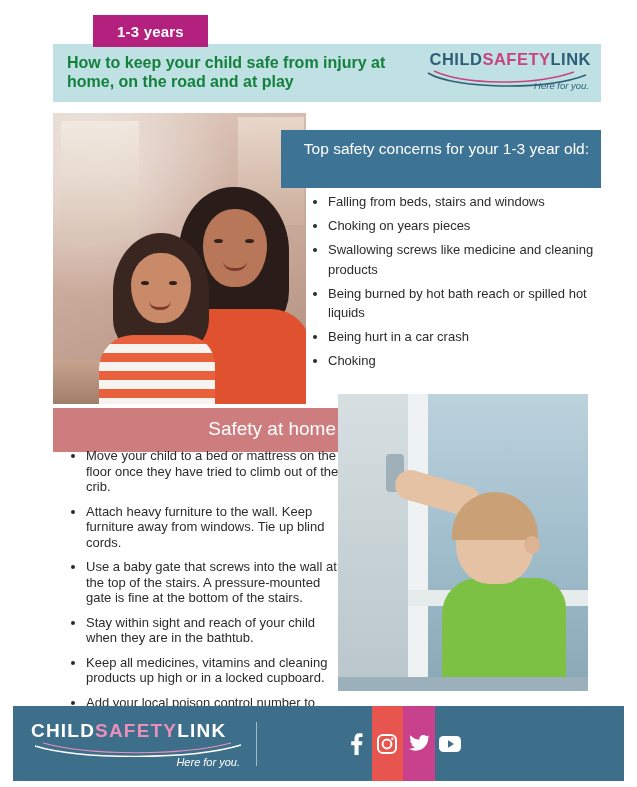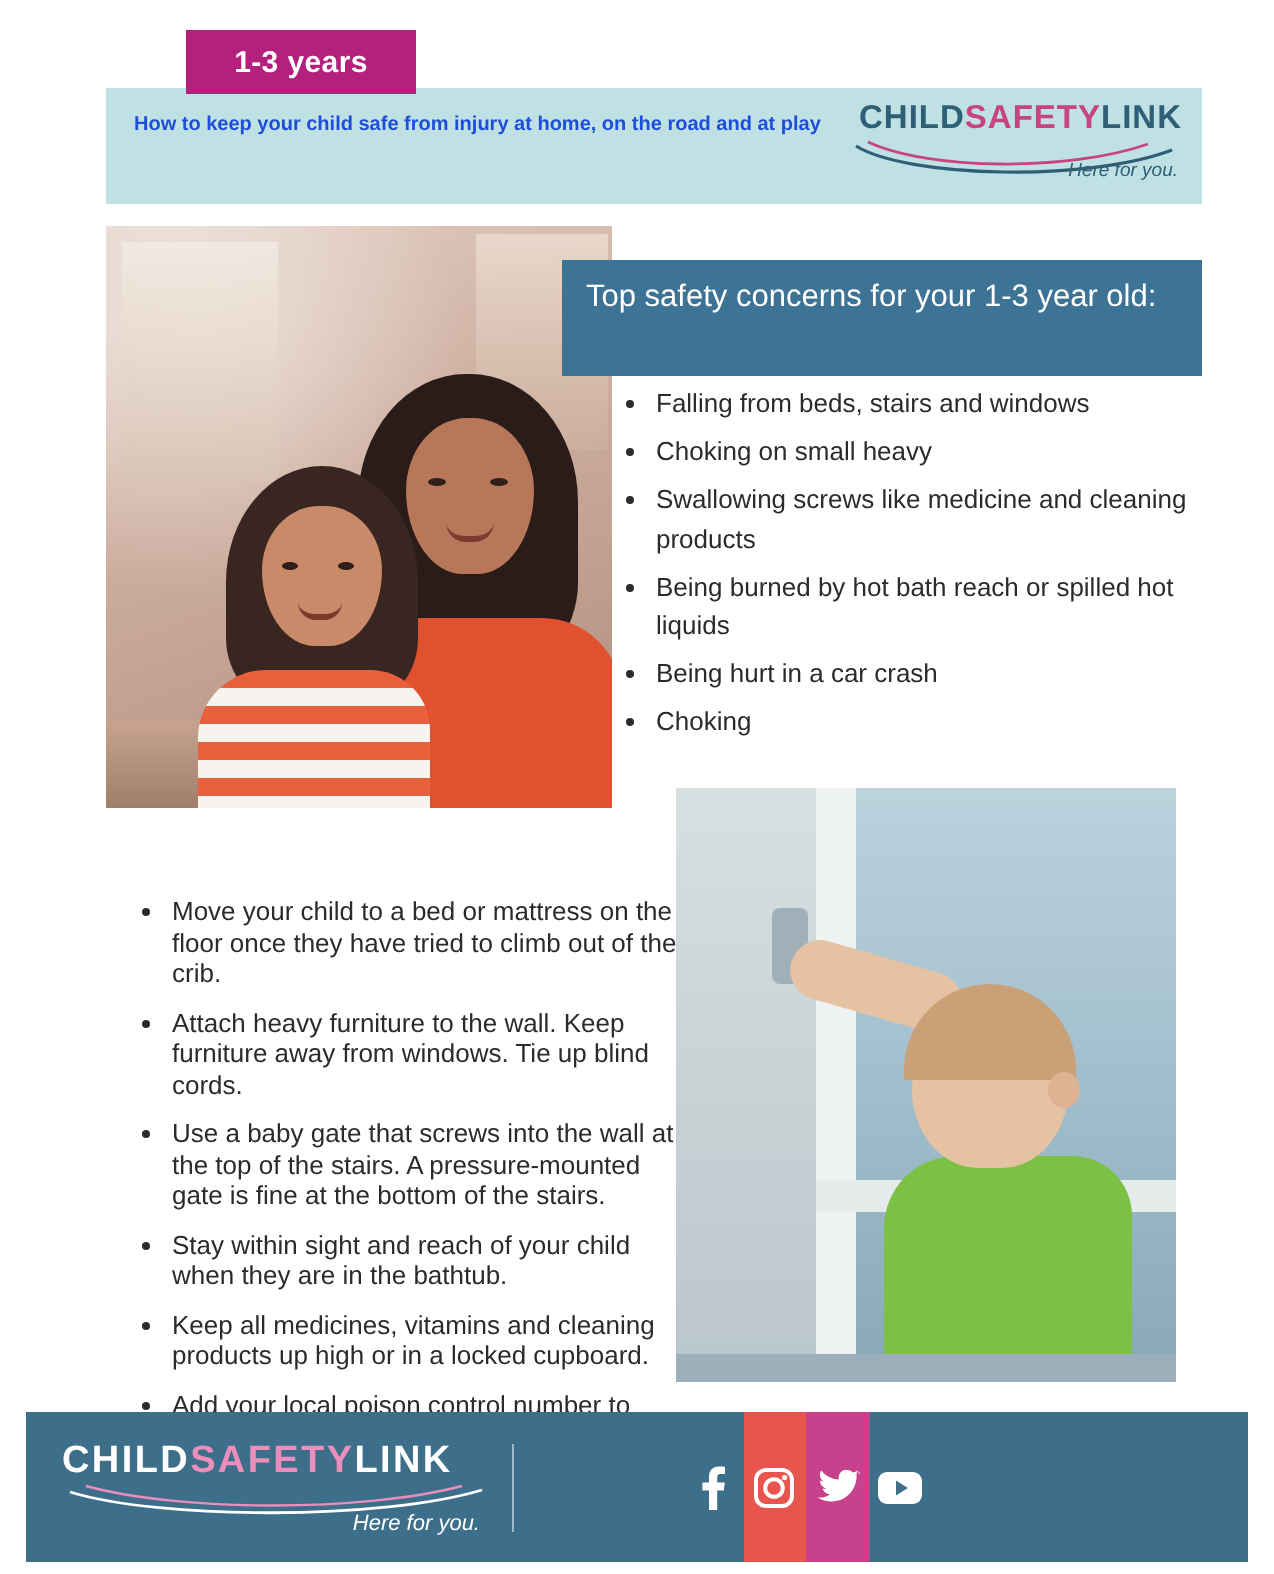--- a/index.html
+++ b/index.html
@@ -37,22 +37,22 @@
   .header-band {
     position: absolute;
     left: 53px; top: 44px;
     width: 548px; height: 58px;
     background: #bfe1e4;
   }
   .header-title {
     position: absolute;
     left: 14px; top: 9px;
     width: 360px;
-    color: #1d4ed8;
-    font-size: 10px;
+    color: #15803d;
+    font-size: 16px;
     font-weight: bold;
     line-height: 19px;
   }
   .logo-wrap {
     position: absolute;
     right: 10px; top: 6px;
     width: 175px; height: 46px;
     text-align: right;
   }
   .logo-word {
@@ -195,20 +195,21 @@
     width: 100%; height: 44px;
     background: linear-gradient(180deg, #c8a48f, #a07e6a);
   }
 
   
   .concerns-box {
     position: absolute;
     left: 281px; top: 130px;
     width: 320px; height: 58px;
     background: #3d7496;
+    text-align: right;
   }
   .concerns-title {
     color: #ffffff;
     font-size: 15.5px;
     line-height: 21px;
     padding: 8px 12px 0 12px;
   }
   .concerns-list {
     position: absolute;
     left: 300px; top: 192px;
@@ -431,27 +432,30 @@
     <div class="pm-kid-eye-l"></div>
     <div class="pm-kid-eye-r"></div>
     <div class="pm-kid-smile"></div>
   </div>
 
   <div class="concerns-box">
     <div class="concerns-title">Top safety concerns for your 1-3 year old:</div>
   </div>
   <ul class="concerns-list">
     <li>Falling from beds, stairs and windows</li>
-    <li>Choking on small heavy</li>
+    <li>Choking on years pieces</li>
     <li>Swallowing screws like medicine and cleaning products</li>
     <li>Being burned by hot bath reach or spilled hot liquids</li>
     <li>Being hurt in a car crash</li>
     <li>Choking</li>
   </ul>
 
+  <div class="home-banner">
+    <span>Safety at home</span>
+  </div>
 
   <ul class="home-list">
     <li>Move your child to a bed or mattress on the floor once they have tried to climb out of the crib.</li>
     <li>Attach heavy furniture to the wall. Keep furniture away from windows. Tie up blind cords.</li>
     <li>Use a baby gate that screws into the wall at the top of the stairs. A pressure-mounted gate is fine at the bottom of the stairs.</li>
     <li>Stay within sight and reach of your child when they are in the bathtub.</li>
     <li>Keep all medicines, vitamins and cleaning products up high or in a locked cupboard.</li>
     <li><span>Add your local poison control number to your phone contact list: </span><b>call 1-844-POISON-X (1-844-764-7669)</b></li>
   </ul>
 

